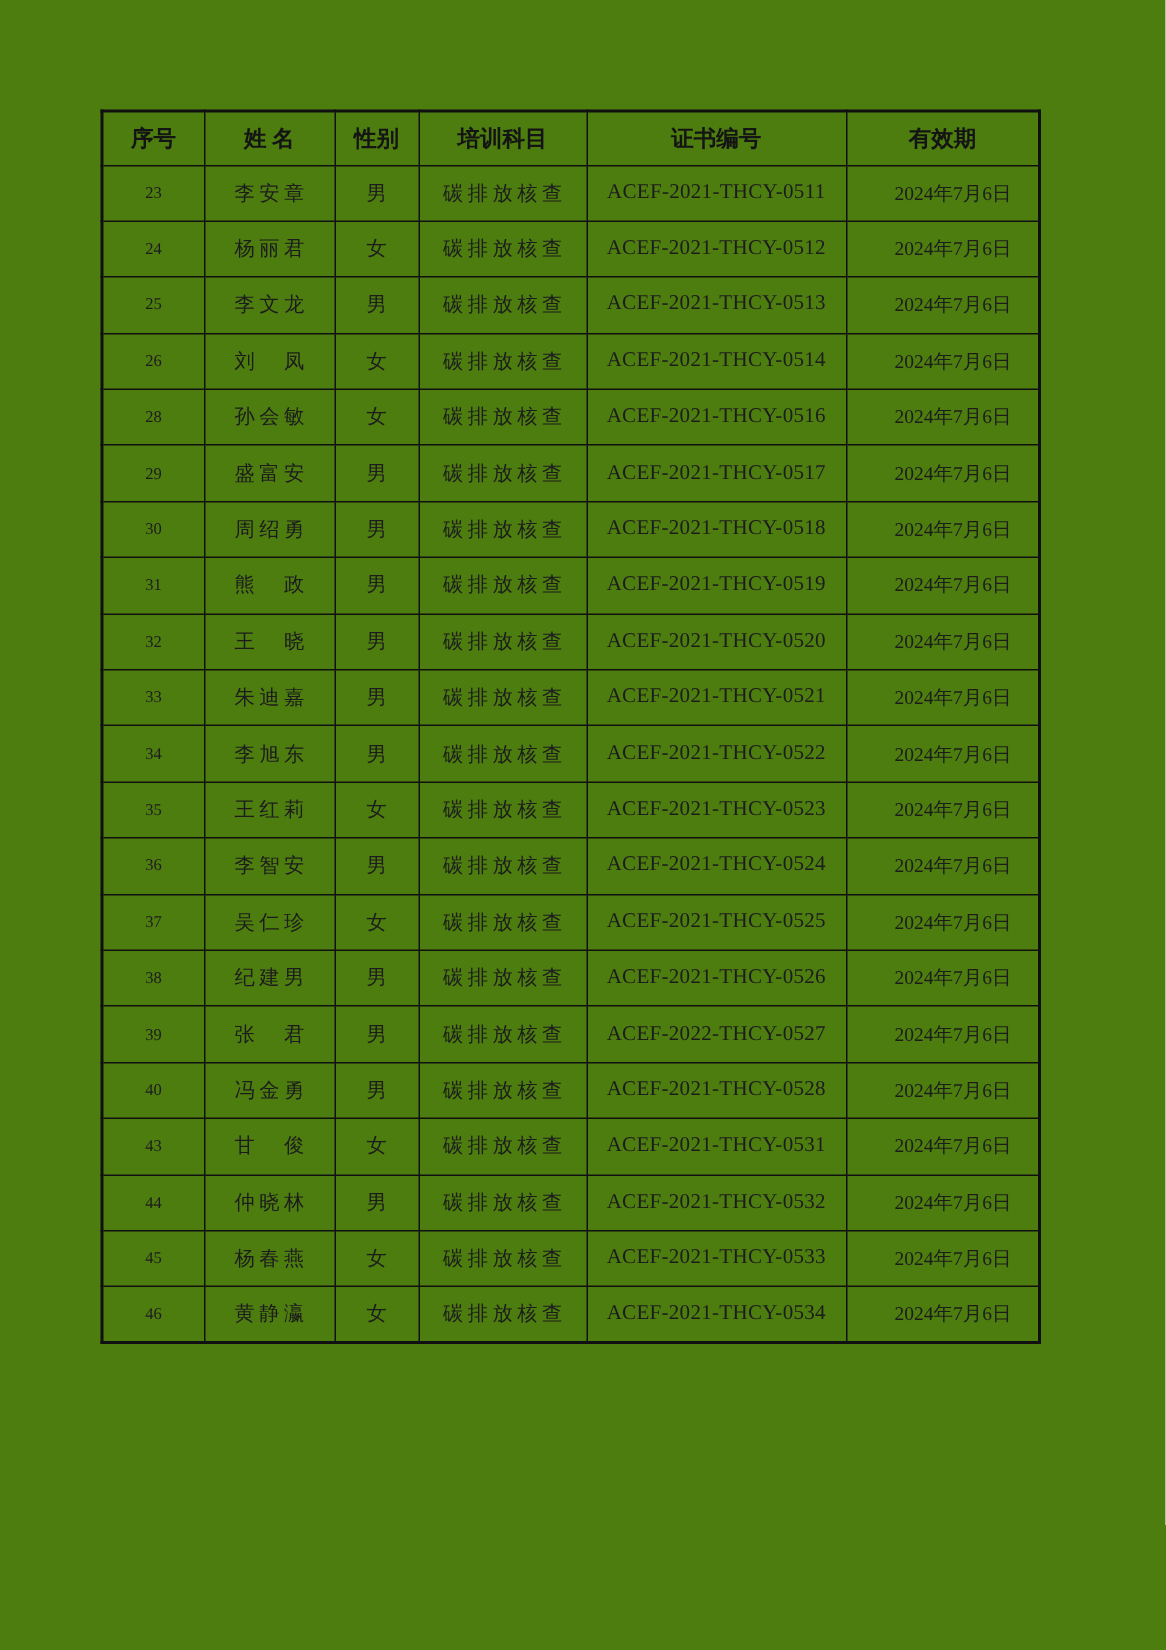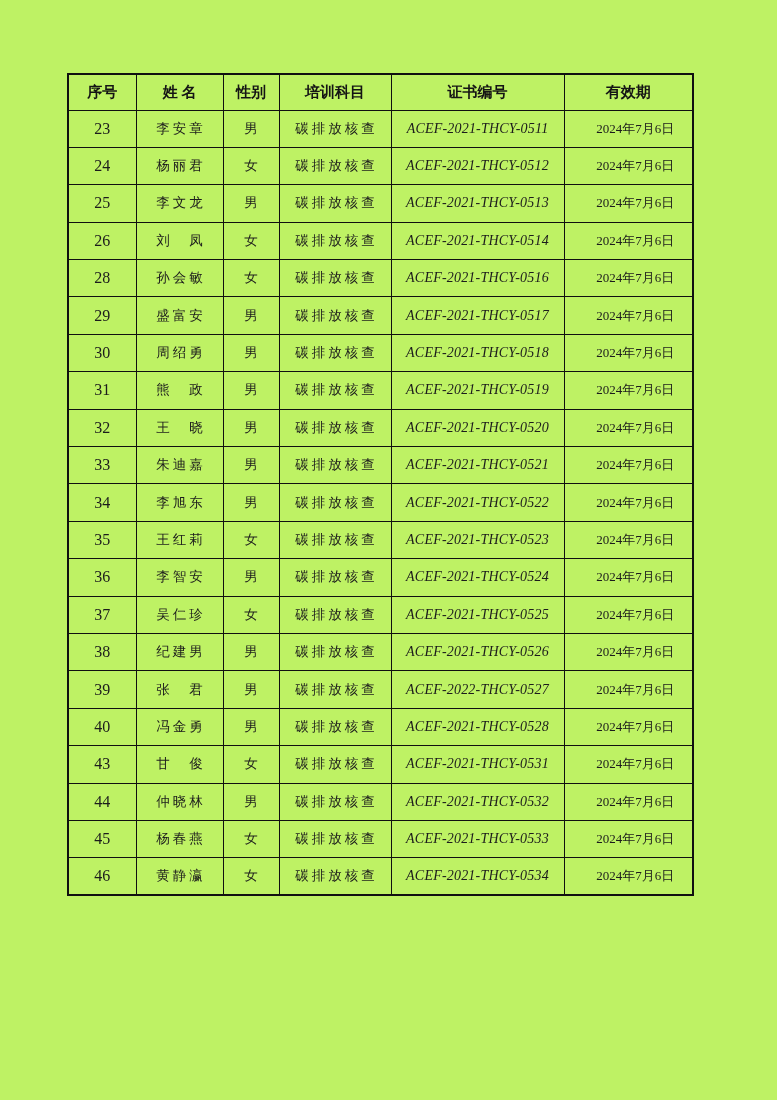--- a/index.html
+++ b/index.html
@@ -4,21 +4,21 @@
 <style>
   html, body {
     margin: 0;
     padding: 0;
     background: #ffffff;
   }
   .page {
     position: relative;
     width: 777px;
     height: 1100px;
-    background: #bef264;
+    background: #4d7c0f;
     overflow: hidden;
     font-family: "Liberation Serif", "DejaVu Serif", serif;
     color: #1c1c1c;
   }
   table.cert-table {
     position: absolute;
     left: 67px;
     top: 73px;
     width: 625px;
     border-collapse: collapse;
@@ -35,24 +35,24 @@
     font-weight: normal;
   }
   .cert-table thead tr { height: 36px; }
   .cert-table tbody tr { height: 37.4px; }
   .cert-table th {
     font-weight: bold;
     font-size: 15px;
     color: #141414;
   }
   .cert-table td { font-size: 13.5px; }
-  .cert-table td.col0 { font-size: 16px; }
+  .cert-table td.col0 { font-size: 11px; }
   .cert-table td.col1 { letter-spacing: 3px; text-indent: 3px; margin-top: 12px; }
   .cert-table td.col3 { letter-spacing: 3px; text-indent: 3px; }
-  .cert-table td.col4 { font-size: 14px; letter-spacing: 0.2px; font-style: italic; }
+  .cert-table td.col4 { font-size: 14px; letter-spacing: 0.2px; }
   .cert-table td.col5 { font-size: 13px; padding-left: 14px; }
 </style>
 </head>
 <body>
 
 <div class="page">
   <table class="cert-table">
     <colgroup>
       <col style="width:68px">
       <col style="width:87px">

